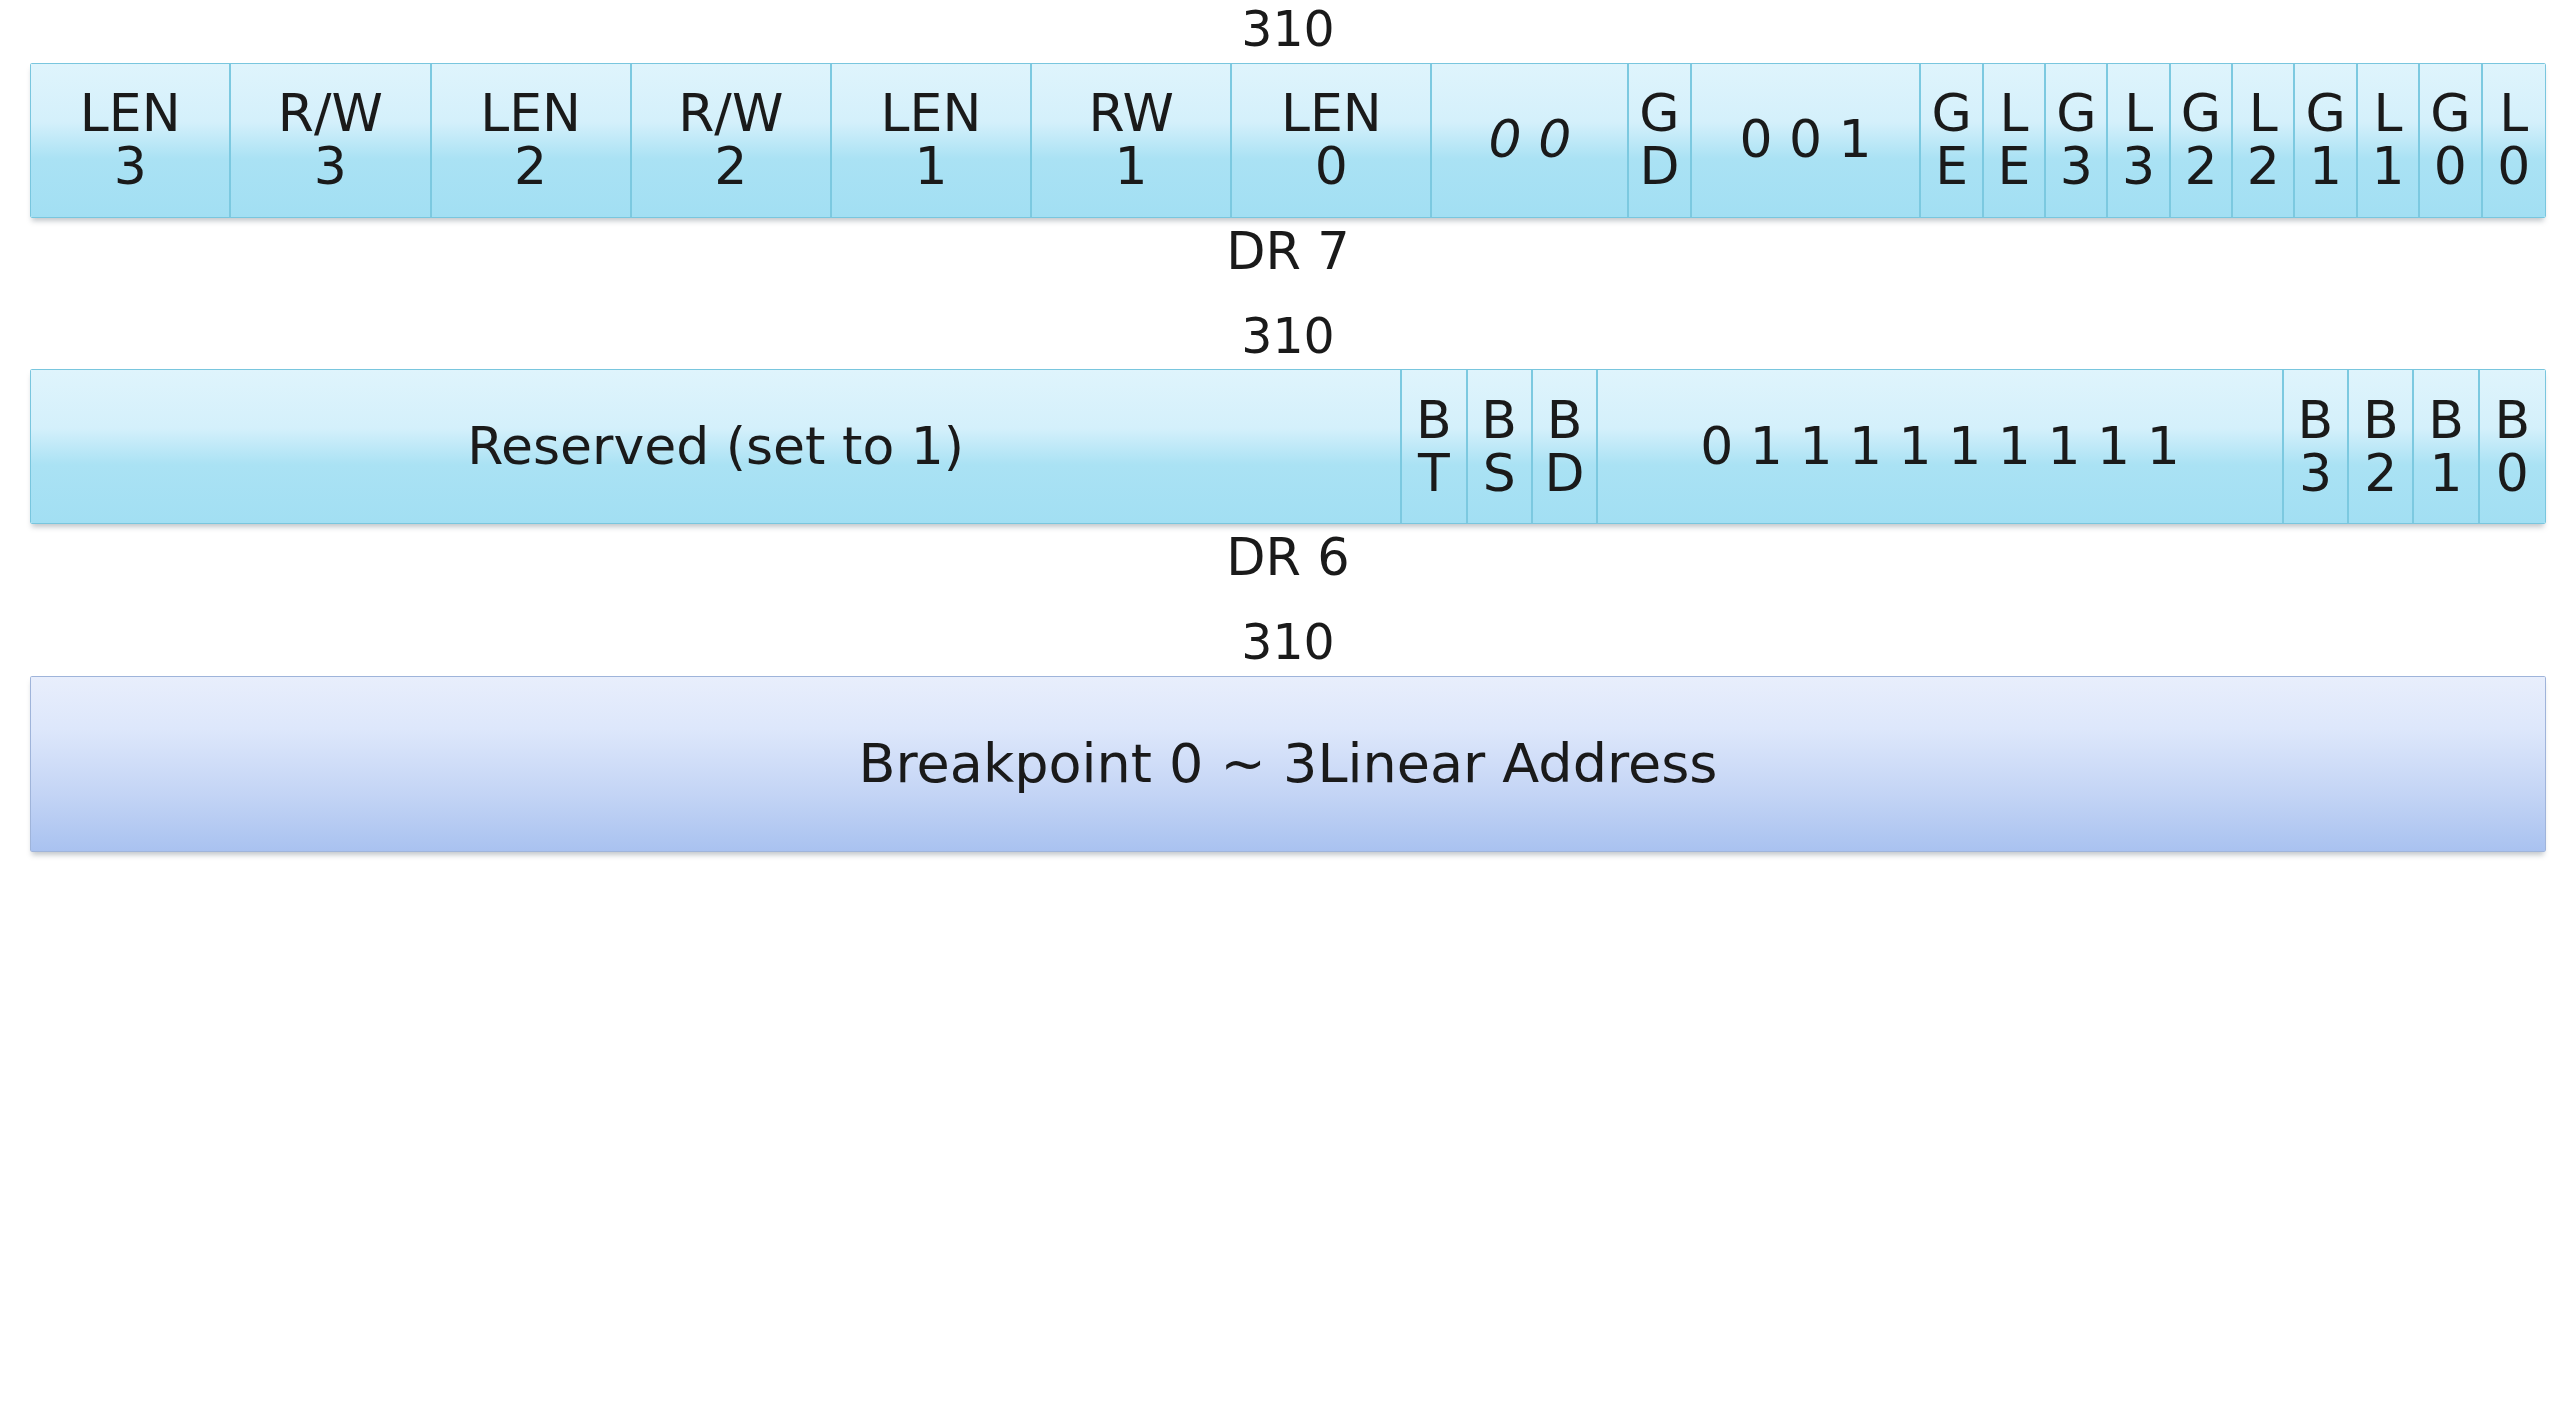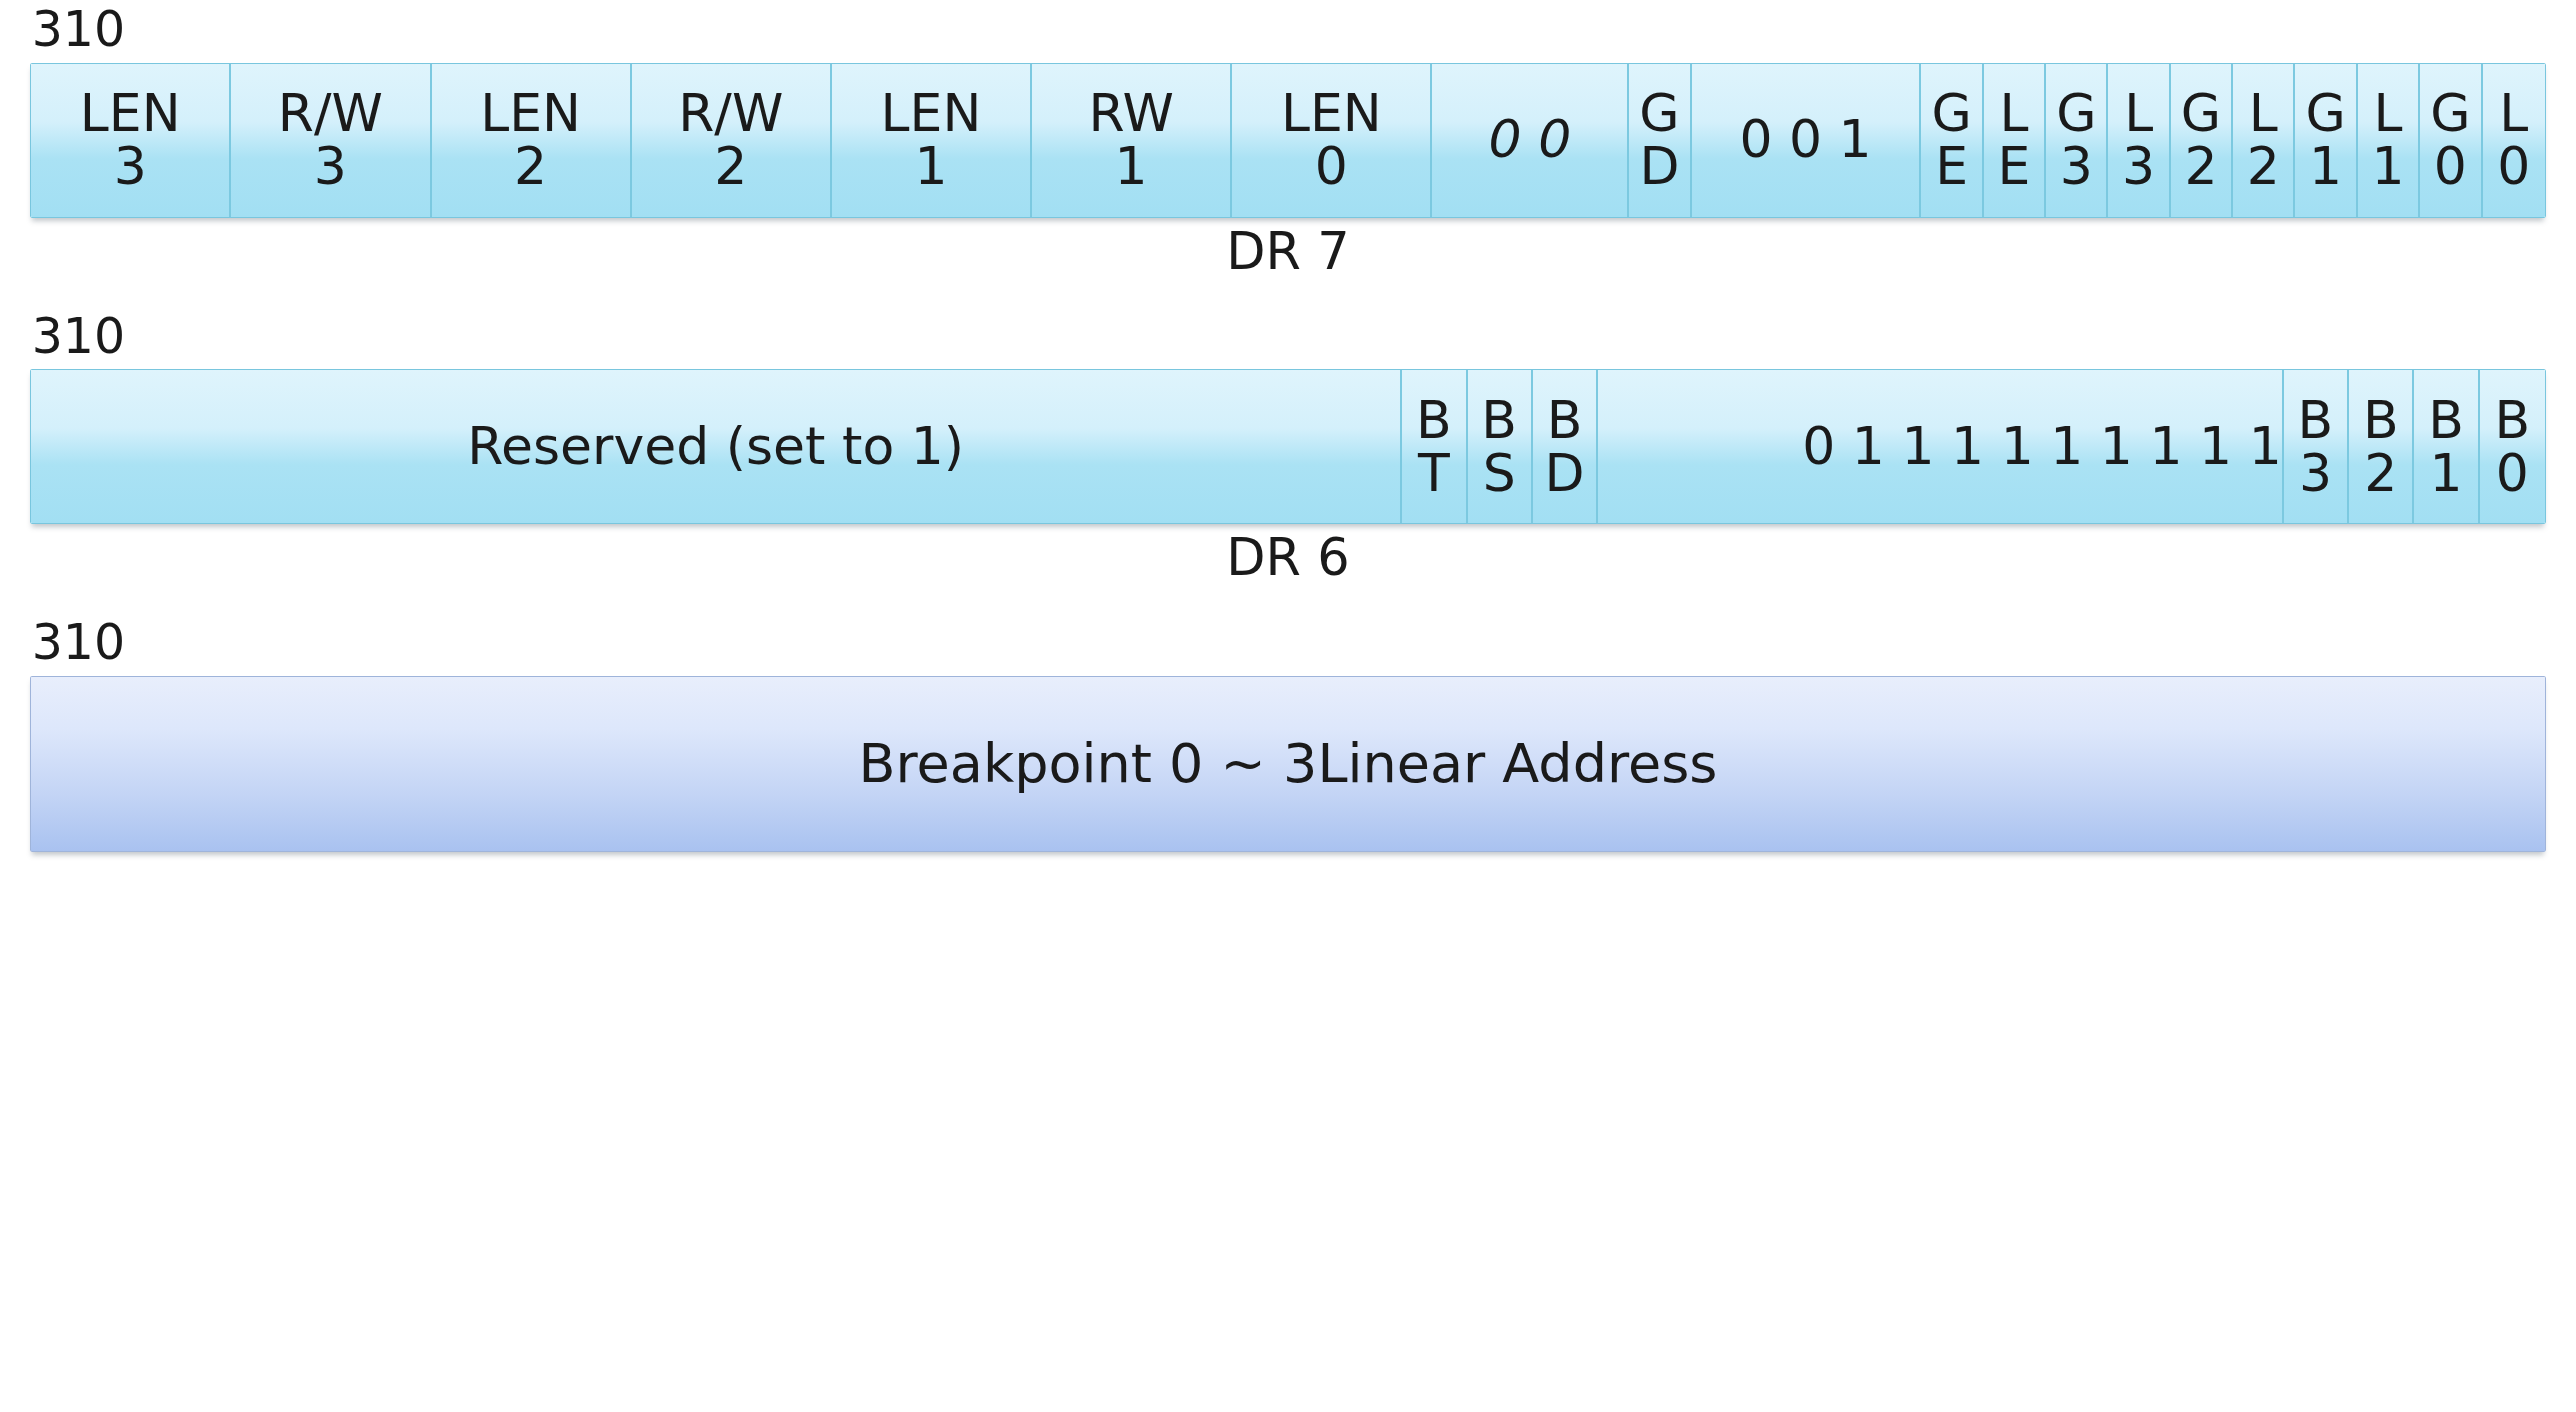--- a/index.html
+++ b/index.html
@@ -24,21 +24,21 @@
   }
 
   
   .reg-group {
     position: relative;
     width: 100%;
   }
 
   .bitline {
     display: flex;
-    justify-content: flex-start;
+    justify-content: center;
     align-items: flex-end;
     font-size: 49px;
     line-height: 1;
     letter-spacing: 0px;
     padding: 0 1.7px 8.7px 1.7px;
     height: 54px;
     box-sizing: content-box;
   }
   .bitline span { display: block; }
 
@@ -220,21 +220,21 @@
           <div class="cell-line stack-bot">T</div>
         </div>
         <div class="cell" style="flex: 0 0 2.5974%;">
           <div class="cell-line stack-top">B</div>
           <div class="cell-line stack-bot">S</div>
         </div>
         <div class="cell" style="flex: 0 0 2.5974%;">
           <div class="cell-line stack-top">B</div>
           <div class="cell-line stack-bot">D</div>
         </div>
-        <div class="cell" style="flex: 0 0 27.2727%; align-items: flex-end;">
+        <div class="cell" style="flex: 0 0 27.2727%;">
           <div class="cell-line">0 1 1 1 1 1 1 1 1 1</div>
         </div>
         <div class="cell" style="flex: 0 0 2.5974%;">
           <div class="cell-line stack-top">B</div>
           <div class="cell-line stack-bot">3</div>
         </div>
         <div class="cell" style="flex: 0 0 2.5974%;">
           <div class="cell-line stack-top">B</div>
           <div class="cell-line stack-bot">2</div>
         </div>

